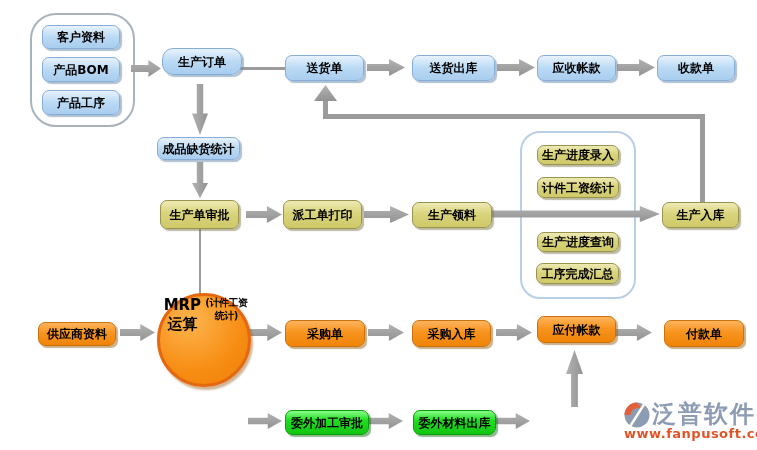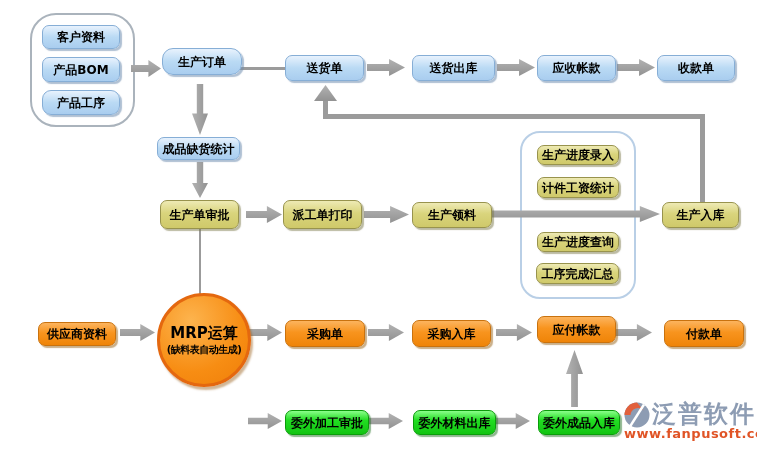--- a/index.html
+++ b/index.html
@@ -28,21 +28,21 @@
     box-shadow:2px 2px 1px rgba(150,95,20,.5);
   }
   .greenbx{
     background:linear-gradient(180deg,#8aff8a 0%,#22dd22 40%,#12c412 100%);
     border:1px solid #0b9c0b;
     box-shadow:2px 2px 1px rgba(30,110,30,.5);
   }
   .frame{position:absolute;background:#fff;border:2px solid #aab3bc;border-radius:26px;}
   .frameB{position:absolute;background:#fff;border:2px solid #b9cfe6;border-radius:20px;}
   .mrp{
-    position:absolute;display:flex;flex-direction:column;align-items:center;justify-content:center;
+    position:absolute;display:flex;flex-direction:row;align-items:flex-start;justify-content:center;
     border-radius:50%;
     background:radial-gradient(circle at 35% 28%,#fdb44e 0%,#f78d13 60%,#ef7e09 100%);
     border:3px solid #e4680f;
     box-shadow:2px 3px 2px rgba(150,90,20,.45);
     color:#000;text-align:center;
   }
   .mrp .t1{font-weight:bold;font-size:15px;line-height:1.25;}
   .mrp .t2{font-weight:bold;font-size:10px;letter-spacing:-.5px;line-height:1.3;}
   .ar,.arlong,.ad,.au,.tri{position:absolute;background:linear-gradient(180deg,#b2b2b2,#929292);}
   .ad,.au{background:linear-gradient(90deg,#b2b2b2,#929292);}
@@ -90,21 +90,21 @@
   <div class="ar" style="left:368px;top:324px;width:36px;height:17px;"></div>
   <div class="ar" style="left:496px;top:324px;width:36px;height:17px;"></div>
   <div class="ar" style="left:616px;top:324px;width:36px;height:17px;"></div>
   <div class="ar" style="left:248px;top:413px;width:34px;height:16px;"></div>
   <div class="ar" style="left:369px;top:413px;width:34px;height:16px;"></div>
   <div class="ar" style="left:496px;top:413px;width:34px;height:16px;"></div>
   <div class="au" style="left:566px;top:350px;width:17px;height:57px;"></div>
 
   <div class="box blue" style="left:42px;top:25px;width:76px;height:22px;">客户资料</div>
   <div class="box blue" style="left:42px;top:57px;width:76px;height:23px;">产品BOM</div>
-  <div class="box blue" style="left:42px;top:90px;width:76px;height:23px;border-radius:9px;">产品工序</div>
+  <div class="box blue" style="left:42px;top:90px;width:76px;height:23px;">产品工序</div>
 
   <div class="box blue" style="left:162px;top:48px;width:78px;height:25px;border-radius:11px;">生产订单</div>
   <div class="box blue" style="left:285px;top:55px;width:77px;height:24px;">送货单</div>
   <div class="box blue" style="left:412px;top:55px;width:81px;height:24px;">送货出库</div>
   <div class="box blue" style="left:537px;top:55px;width:77px;height:24px;">应收帐款</div>
   <div class="box blue" style="left:657px;top:55px;width:76px;height:24px;">收款单</div>
 
   <div class="box blue" style="left:157px;top:137px;width:81px;height:21px;">成品缺货统计</div>
   <div class="box yellow" style="left:160px;top:200px;width:77px;height:27px;">生产单审批</div>
   <div class="box yellow" style="left:283px;top:200px;width:77px;height:27px;">派工单打印</div>
@@ -112,30 +112,29 @@
   <div class="box yellow" style="left:662px;top:202px;width:75px;height:24px;">生产入库</div>
 
   <div class="box yellow" style="left:537px;top:177px;width:80px;height:19px;">计件工资统计</div>
   <div class="box yellow" style="left:537px;top:145px;width:80px;height:18px;">生产进度录入</div>
   <div class="box yellow" style="left:537px;top:232px;width:80px;height:18px;">生产进度查询</div>
   <div class="box yellow" style="left:536px;top:263px;width:81px;height:19px;">工序完成汇总</div>
 
   <div class="box orangebx" style="left:38px;top:322px;width:76px;height:22px;">供应商资料</div>
   <div class="mrp" style="left:157px;top:293px;width:88px;height:88px;">
     <span class="t1">MRP运算</span>
-    <span class="t2">(缺料表自动生成)</span>
+    <span class="t2">(计件工资统计)</span>
   </div>
   <div class="box orangebx" style="left:285px;top:320px;width:78px;height:25px;">采购单</div>
   <div class="box orangebx" style="left:412px;top:320px;width:77px;height:25px;">采购入库</div>
   <div class="box orangebx" style="left:537px;top:316px;width:77px;height:25px;">应付帐款</div>
   <div class="box orangebx" style="left:664px;top:320px;width:78px;height:25px;">付款单</div>
 
   <div class="box greenbx" style="left:413px;top:410px;width:81px;height:23px;">委外材料出库</div>
   <div class="box greenbx" style="left:285px;top:410px;width:82px;height:23px;">委外加工审批</div>
-  <div class="box greenbx" style="left:538px;top:410px;width:80px;height:23px;">委外成品入库</div>
 
   <span style="position:absolute;left:624px;top:398px;">
     <svg width="26" height="34" viewBox="0 0 26 34">
       <circle cx="13" cy="17" r="12.5" fill="#8d9cb3"></circle>
       <path d="M13 4.5 A12.5 12.5 0 0 0 0.5 17 L6.5 17 A7.5 7.5 0 0 1 19.5 12.5 Z" fill="#e2603c"></path>
       <path d="M20 6.5 L6 28.5" stroke="#ffffff" stroke-width="2.4" fill="none"></path>
     </svg>
   </span>
   <span class="brandname" style="left:652px;top:402px;">泛普软件</span>
   <span class="brandurl" style="left:624px;top:427px;">www.fanpusoft.com</span>

